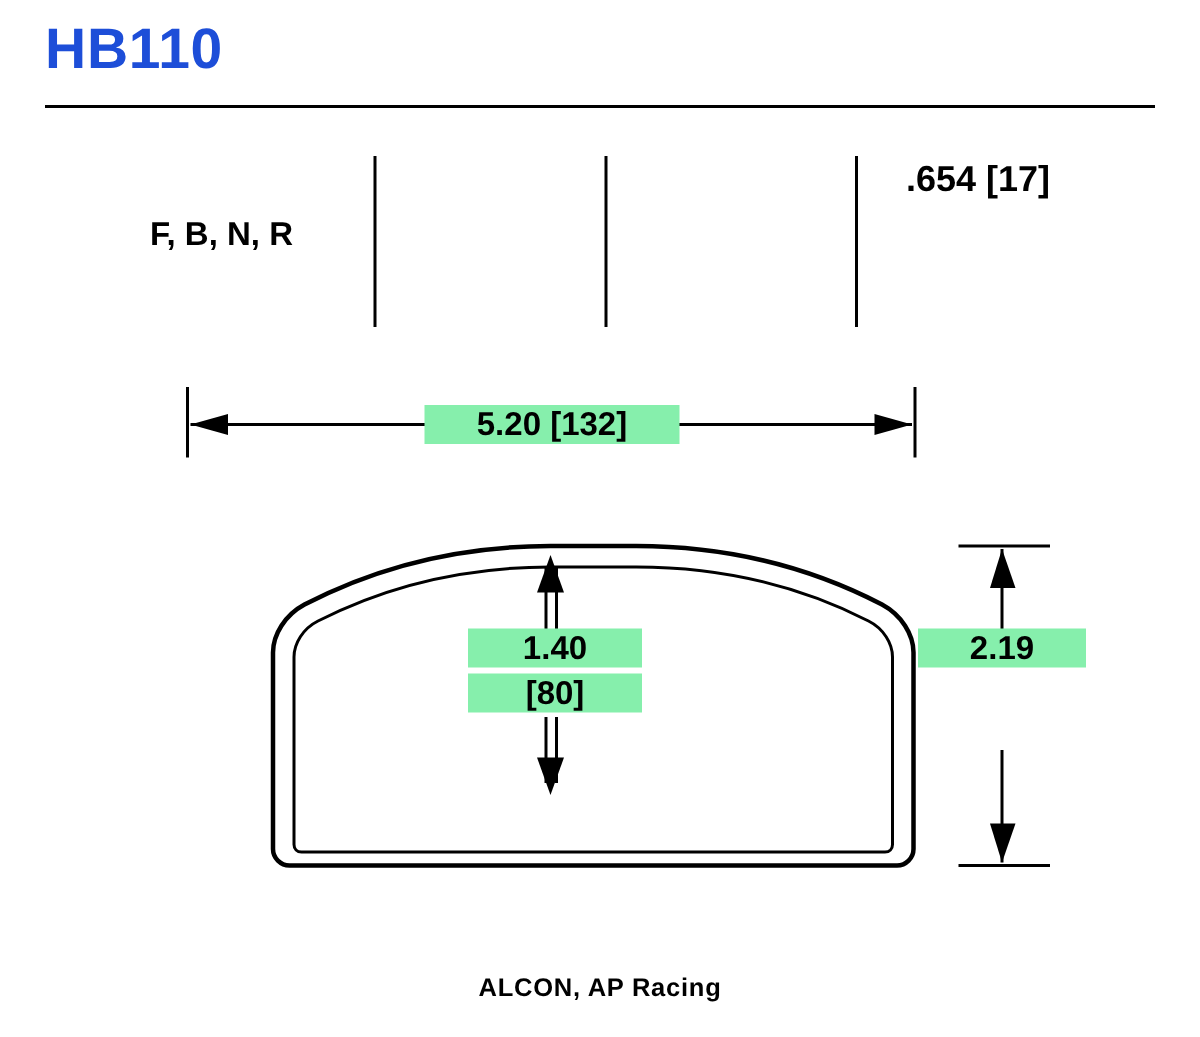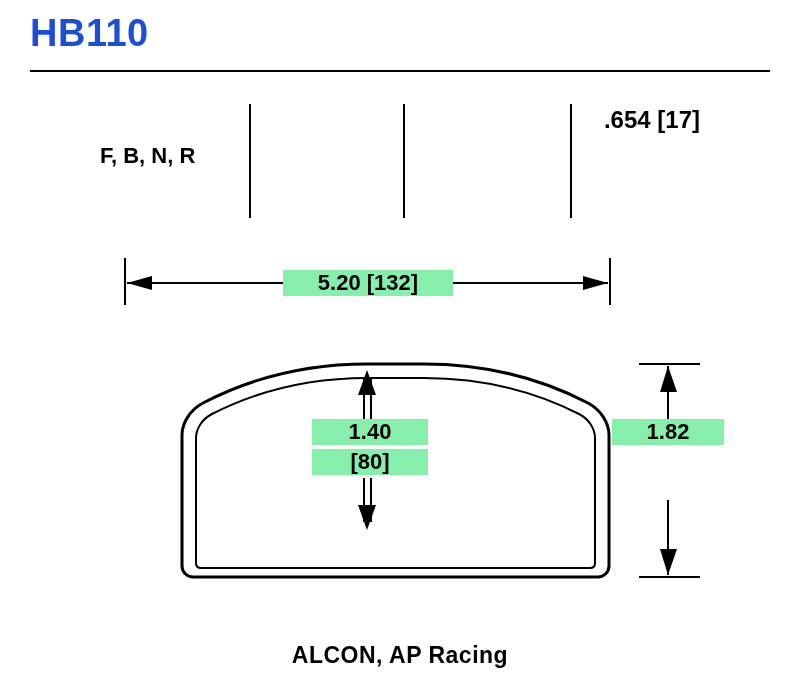--- a/index.html
+++ b/index.html
@@ -73,21 +73,21 @@
     width: 800px;
     height: 691px;
   }
 
   .footer {
     position: absolute;
     left: 0;
     right: 0;
     bottom: 22px;
     text-align: center;
-    font-size: 23px;
+    font-size: 17px;
     font-weight: bold;
     letter-spacing: 0.5px;
   }
 </style>
 </head>
 <body>
 
 <div id="sheet">
 
   <div class="part-number">HB110</div>
@@ -156,17 +156,17 @@
     <line x1="668" y1="500" x2="668" y2="575" stroke="#000" stroke-width="2"></line>
     <polygon points="668,366 660,392 677,392" fill="#000"></polygon>
     <polygon points="668,575 660,549 677,549" fill="#000"></polygon>
   </svg>
 
   <div class="dim-label" style="left:283px; top:270px; width:170px;">5.20 [132]</div>
 
   <div class="dim-label" style="left:312px; top:419px; width:116px;">1.40</div>
   <div class="dim-label" style="left:312px; top:449px; width:116px;">[80]</div>
 
-  <div class="dim-label" style="left:612px; top:419px; width:112px;">1.82</div>
+  <div class="dim-label" style="left:612px; top:419px; width:112px;">2.19</div>
 
   <div class="footer">ALCON, AP Racing</div>
 
 </div>
 
 </body></html>

